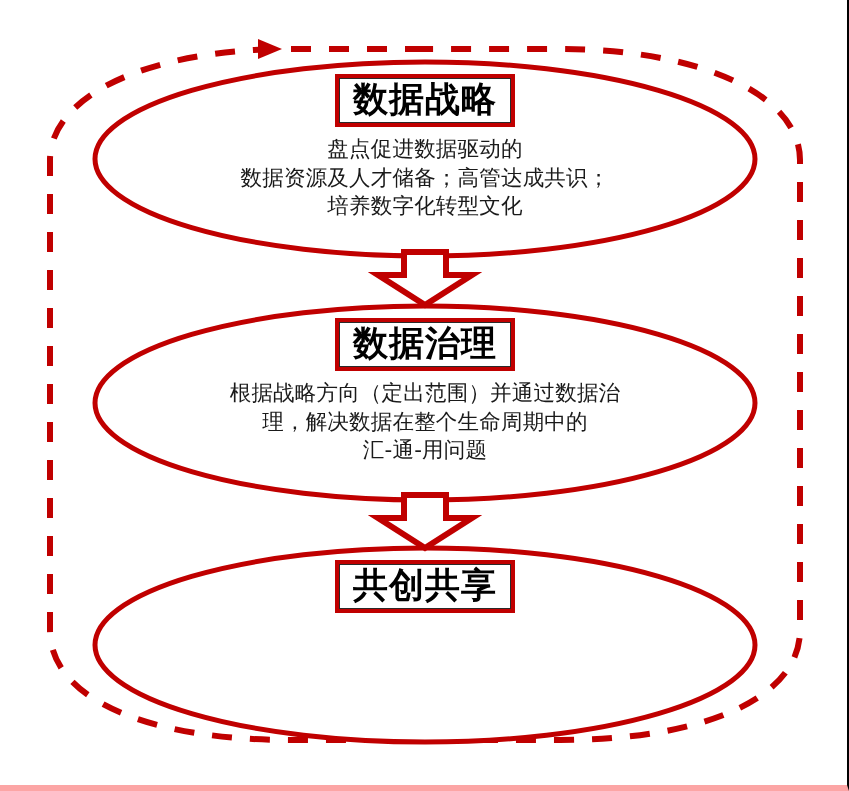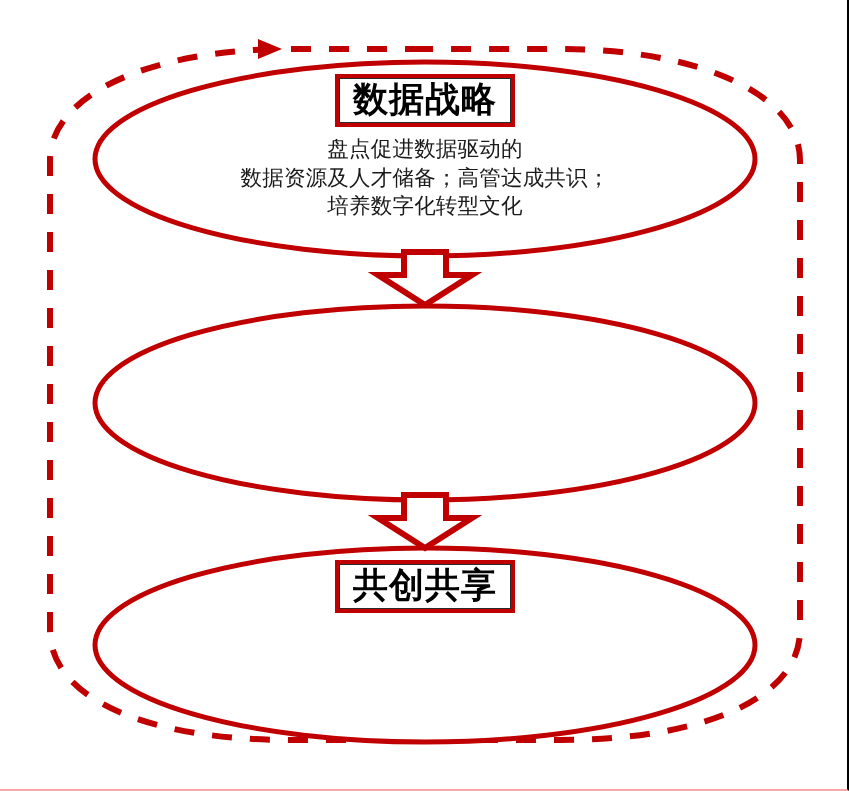--- a/index.html
+++ b/index.html
@@ -11,21 +11,21 @@
     font-family: "DejaVu Sans", "Liberation Sans", sans-serif;
   }
   #canvas {
     position: relative;
     width: 849px;
     height: 791px;
     background: #ffffff;
     overflow: hidden;
     box-sizing: border-box;
     border-right: 2px solid #000000;
-    border-bottom: 2px solid #fca5a5;
+    border-bottom: 6px solid #fca5a5;
   }
   #diagram-svg {
     position: absolute;
     left: 0;
     top: 0;
     width: 849px;
     height: 791px;
   }
   .node {
     position: absolute;
@@ -95,19 +95,23 @@
   </svg>
 
   <div class="node node-1">
     <div class="node-title">数据战略</div>
     <div class="node-body">盘点促进数据驱动的
 数据资源及人才储备；高管达成共识；
 培养数字化转型文化</div>
   </div>
 
   <div class="node node-2">
+    <div class="node-title">数据治理</div>
+    <div class="node-body">根据战略方向（定出范围）并通过数据治
+理，解决数据在整个生命周期中的
+汇-通-用问题</div>
   </div>
 
   <div class="node node-3">
     <div class="node-title">共创共享</div>
   </div>
 
 </div>
 
 </body></html>

